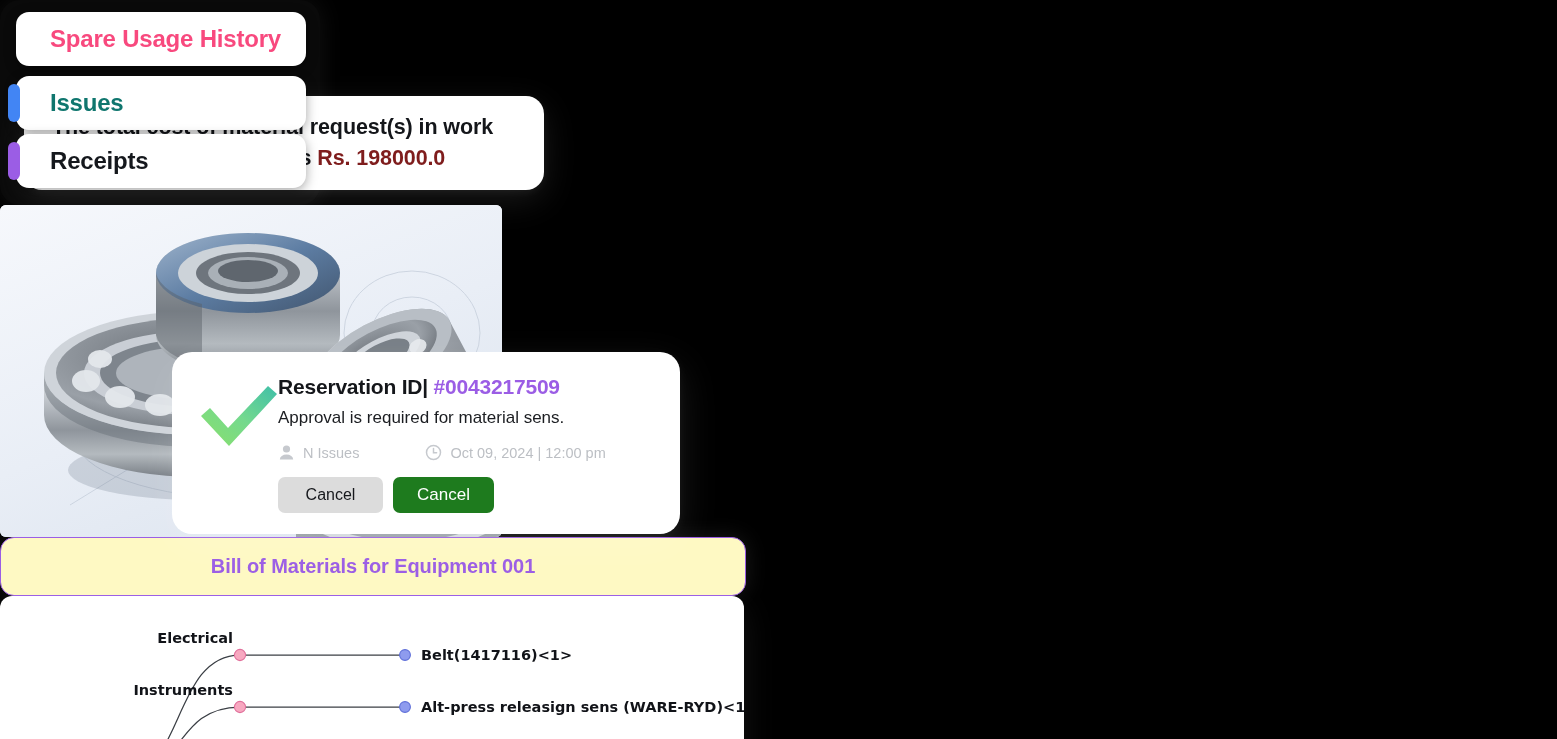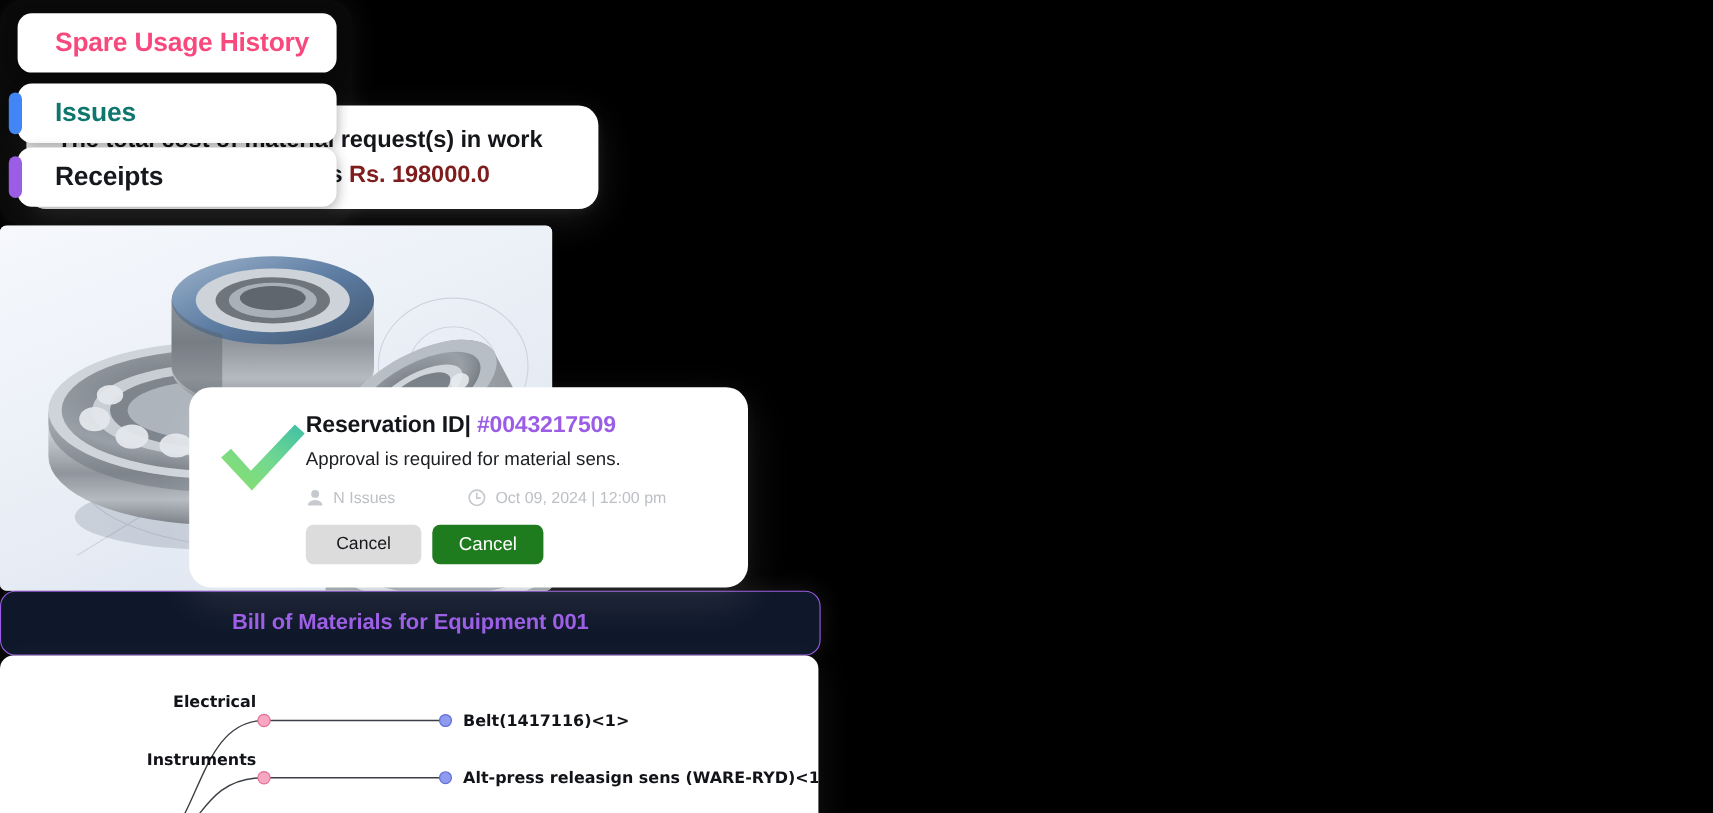--- a/index.html
+++ b/index.html
@@ -77,21 +77,21 @@
   .btn{border:0;border-radius:7px;font-family:inherit;cursor:pointer;}
   #cancel-button{background:#dcdcdc;color:#16181c;font-size:16px;width:105px;height:36px;}
   #approve-button{background:#1E7B1E;color:#fff;font-size:17px;width:101px;height:36px;font-weight:400;}
 
   
   #bom-header{
     left:788px;top:290px;width:744px;height:57px;
     border-radius:14px;border:1.6px solid #9B5DE5;
     display:flex;align-items:center;justify-content:center;
     box-shadow:0 0 22px rgba(255,255,255,.10);
-    background:#0f172a;
+    background:#fef9c3;
   }
   #bom-header .btitle{font-size:20px;font-weight:700;color:#9B5DE5;letter-spacing:-.1px;}
   #bom-body{
     left:788px;top:358px;width:744px;height:330px;
     border-radius:12px;background:#fff;
     box-shadow:0 10px 34px rgba(255,255,255,.08);
     overflow:hidden;
   }
   #bom-body svg{display:block;width:744px;height:330px;}
   .tlabel{font-family:"DejaVu Sans",sans-serif;font-size:14.5px;font-weight:700;fill:#111318;}

